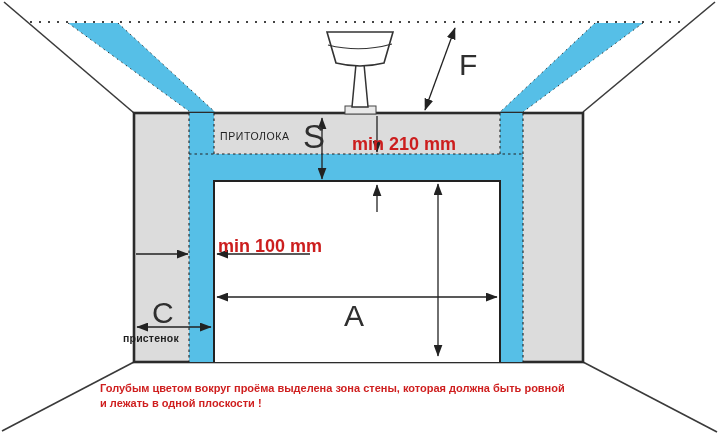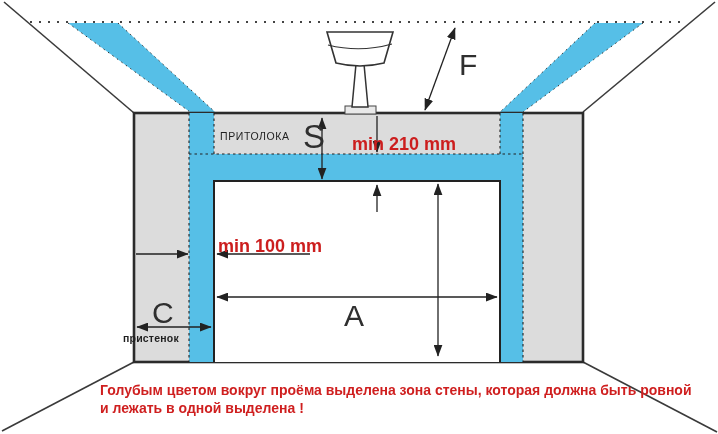--- a/index.html
+++ b/index.html
@@ -6,21 +6,21 @@
   #stage{
     position:relative;width:718px;height:434px;background:#ffffff;
     font-family:"Liberation Sans", sans-serif;overflow:hidden;
   }
   #stage svg{position:absolute;left:0;top:0;}
   .txt{position:absolute;white-space:nowrap;color:#2a2a2a;}
   .dim-letter{font-size:30px;font-weight:400;color:#2f2f2f;letter-spacing:0px;}
   .dim-letter-zlh{font-size:26px;font-weight:400;color:#2f2f2f;}
   .small-label{font-size:10.5px;color:#1f1f1f;letter-spacing:0.6px;}
   .red-dim{font-size:18px;font-weight:bold;color:#cc1e1e;text-align:right;}
-  .note{position:absolute;left:100px;top:381px;font-size:14px;font-weight:bold;
+  .note{position:absolute;left:100px;top:381px;font-size:11px;font-weight:bold;
         color:#cf1f1f;line-height:1.32;}
 </style>
 </head>
 <body>
 
 <div id="stage">
 
   <svg width="718" height="434" viewBox="0 0 718 434">
     <defs>
       <marker id="ah" markerUnits="userSpaceOnUse" markerWidth="12" markerHeight="9" refX="11.3" refY="4.5" orient="auto-start-reverse">
@@ -92,16 +92,16 @@
   <span class="txt dim-letter" style="left:303px;top:118px;font-size:33px;">S</span>
   <span class="txt red-dim" style="left:352px;top:134px;">min 210 mm</span>
   <span class="txt dim-letter" style="left:459px;top:48px;">F</span>
   <span class="txt dim-letter" style="left:344px;top:299px;">A</span>
   <span class="txt red-dim" style="left:218px;top:236px;">min 100 mm</span>
   <span class="txt dim-letter" style="left:152px;top:296px;">C</span>
   <span class="txt small-label" style="left:123px;top:332px;letter-spacing:0.2px;font-weight:bold;">пристенок</span>
 
   <div class="note">
     <div>Голубым цветом вокруг проёма выделена зона стены, которая должна быть ровной</div>
-    <div>и лежать в одной выделена !</div>
+    <div>и лежать в одной плоскости !</div>
   </div>
 
 </div>
 
 </body></html>

